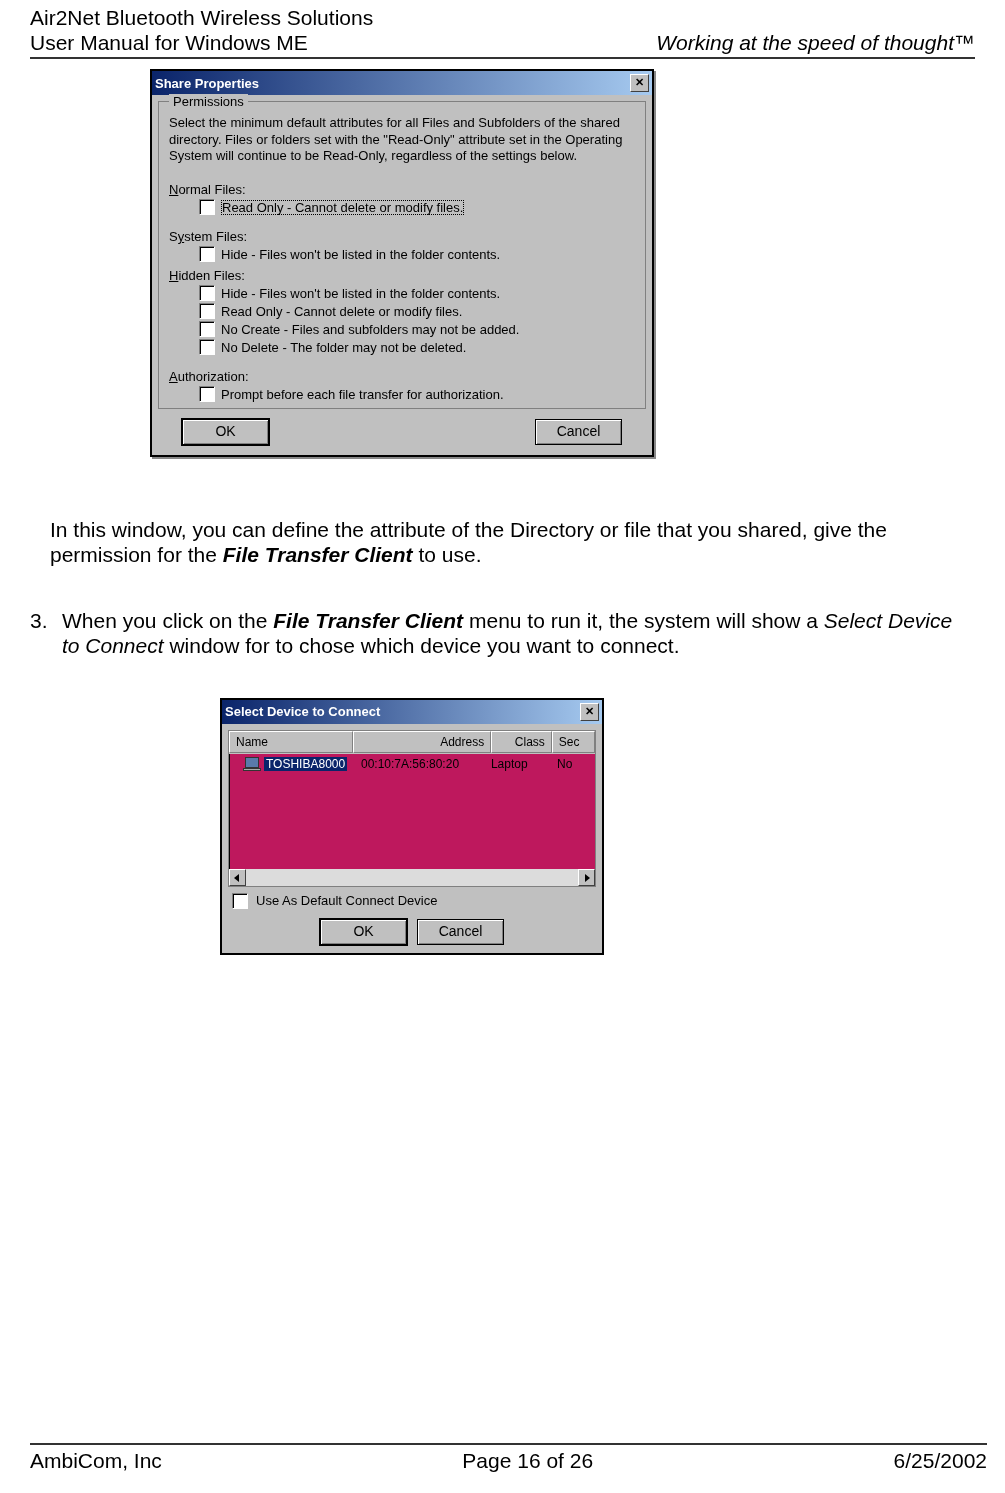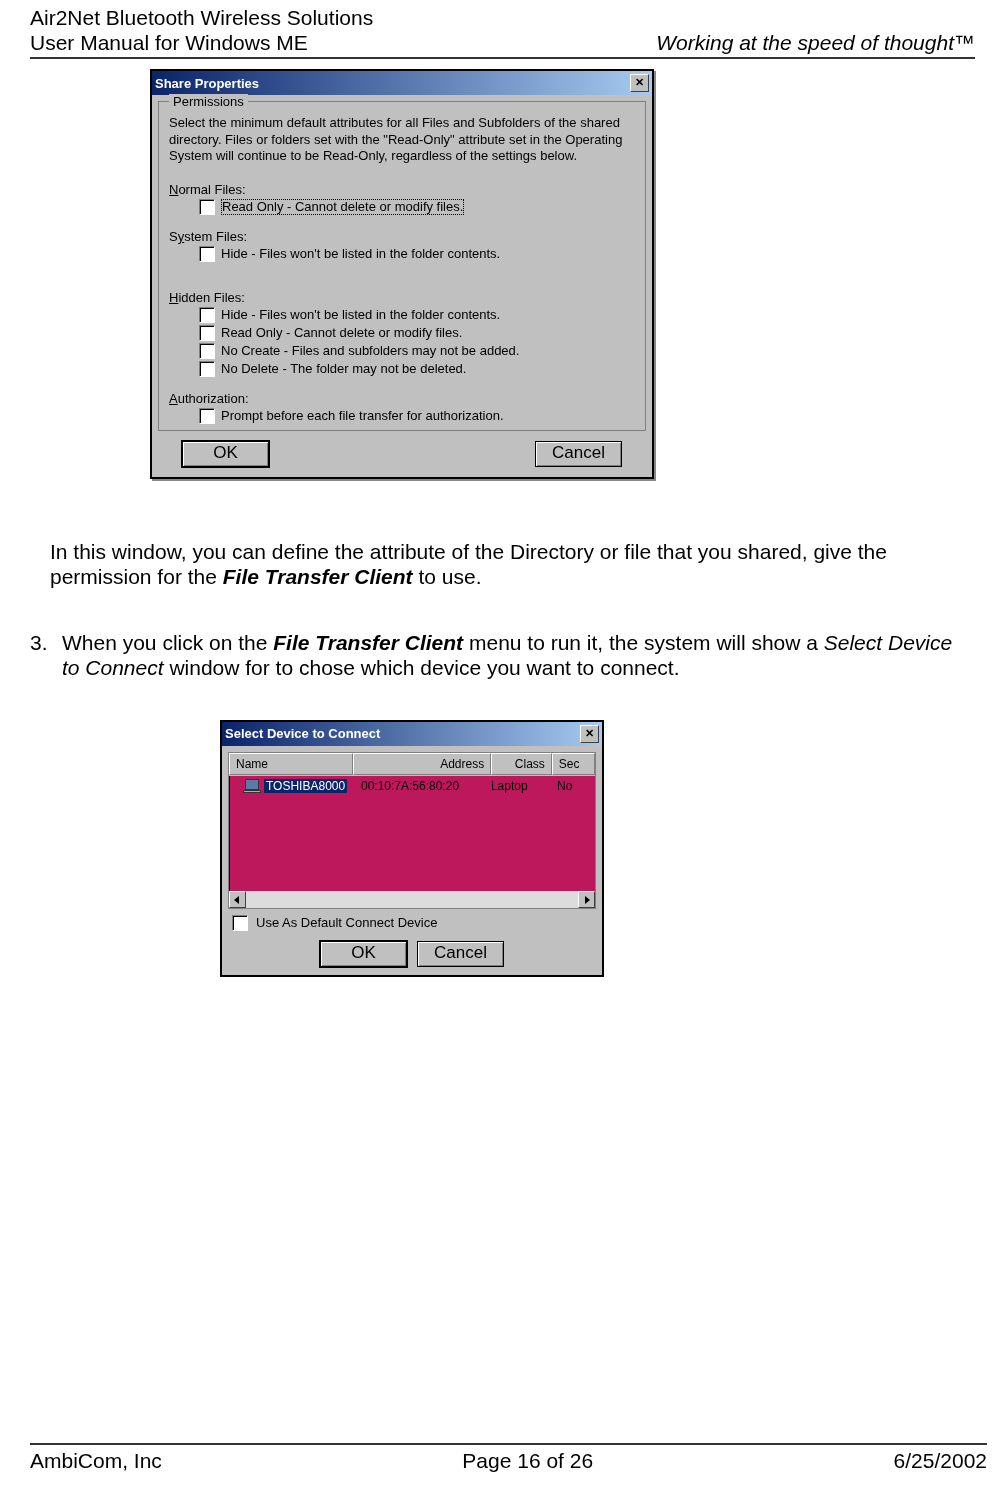--- a/index.html
+++ b/index.html
@@ -112,20 +112,21 @@
     font-size: 13px;
     margin-top: 4px;
   }
   .section-label .mn {
     text-decoration: underline;
   }
   .cb-row {
     margin-left: 30px;
     margin-top: 2px;
     display: flex;
+    align-items: center;
     gap: 6px;
   }
   .checkbox {
     width: 14px;
     height: 14px;
     background: #fff;
     border: 1px solid #808080;
     border-right-color: #fff;
     border-bottom-color: #fff;
     box-shadow: inset 1px 1px 0 #000;
@@ -149,21 +150,21 @@
     justify-content:center;
     gap:10px;
     padding:4px 0 8px 0;
   }
   .win-btn {
     min-width: 85px;
     height: 24px;
     background: #c0c0c0;
     border: 1px solid #000;
     box-shadow: inset 1px 1px 0 #fff, inset -1px -1px 0 #808080;
-    font-size: 17px;
+    font-size: 14px;
     text-align: center;
     line-height: 22px;
     font-family: inherit;
   }
   .win-btn.default {
     outline: 1px solid #000;
     outline-offset: 0;
   }
 
   .body-text {
@@ -324,21 +325,21 @@
           <div class="checkbox"></div>
           <span class="cb-label">Read Only - Cannot delete or modify files.</span>
         </div>
 
         <div class="section-label" style="margin-top:14px">S<span class="mn">y</span>stem Files:</div>
         <div class="cb-row">
           <div class="checkbox"></div>
           <span class="cb-label">Hide - Files won't be listed in the folder contents.</span>
         </div>
 
-        <div class="section-label" style="margin-top:28px"><span class="mn">H</span>idden Files:</div>
+        <div class="section-label" style="margin-top:6px"><span class="mn">H</span>idden Files:</div>
         <div class="cb-row">
           <div class="checkbox"></div>
           <span class="cb-label">Hide - Files won't be listed in the folder contents.</span>
         </div>
         <div class="cb-row">
           <div class="checkbox"></div>
           <span class="cb-label">Read Only - Cannot delete or modify files.</span>
         </div>
 
         <div class="cb-row">

